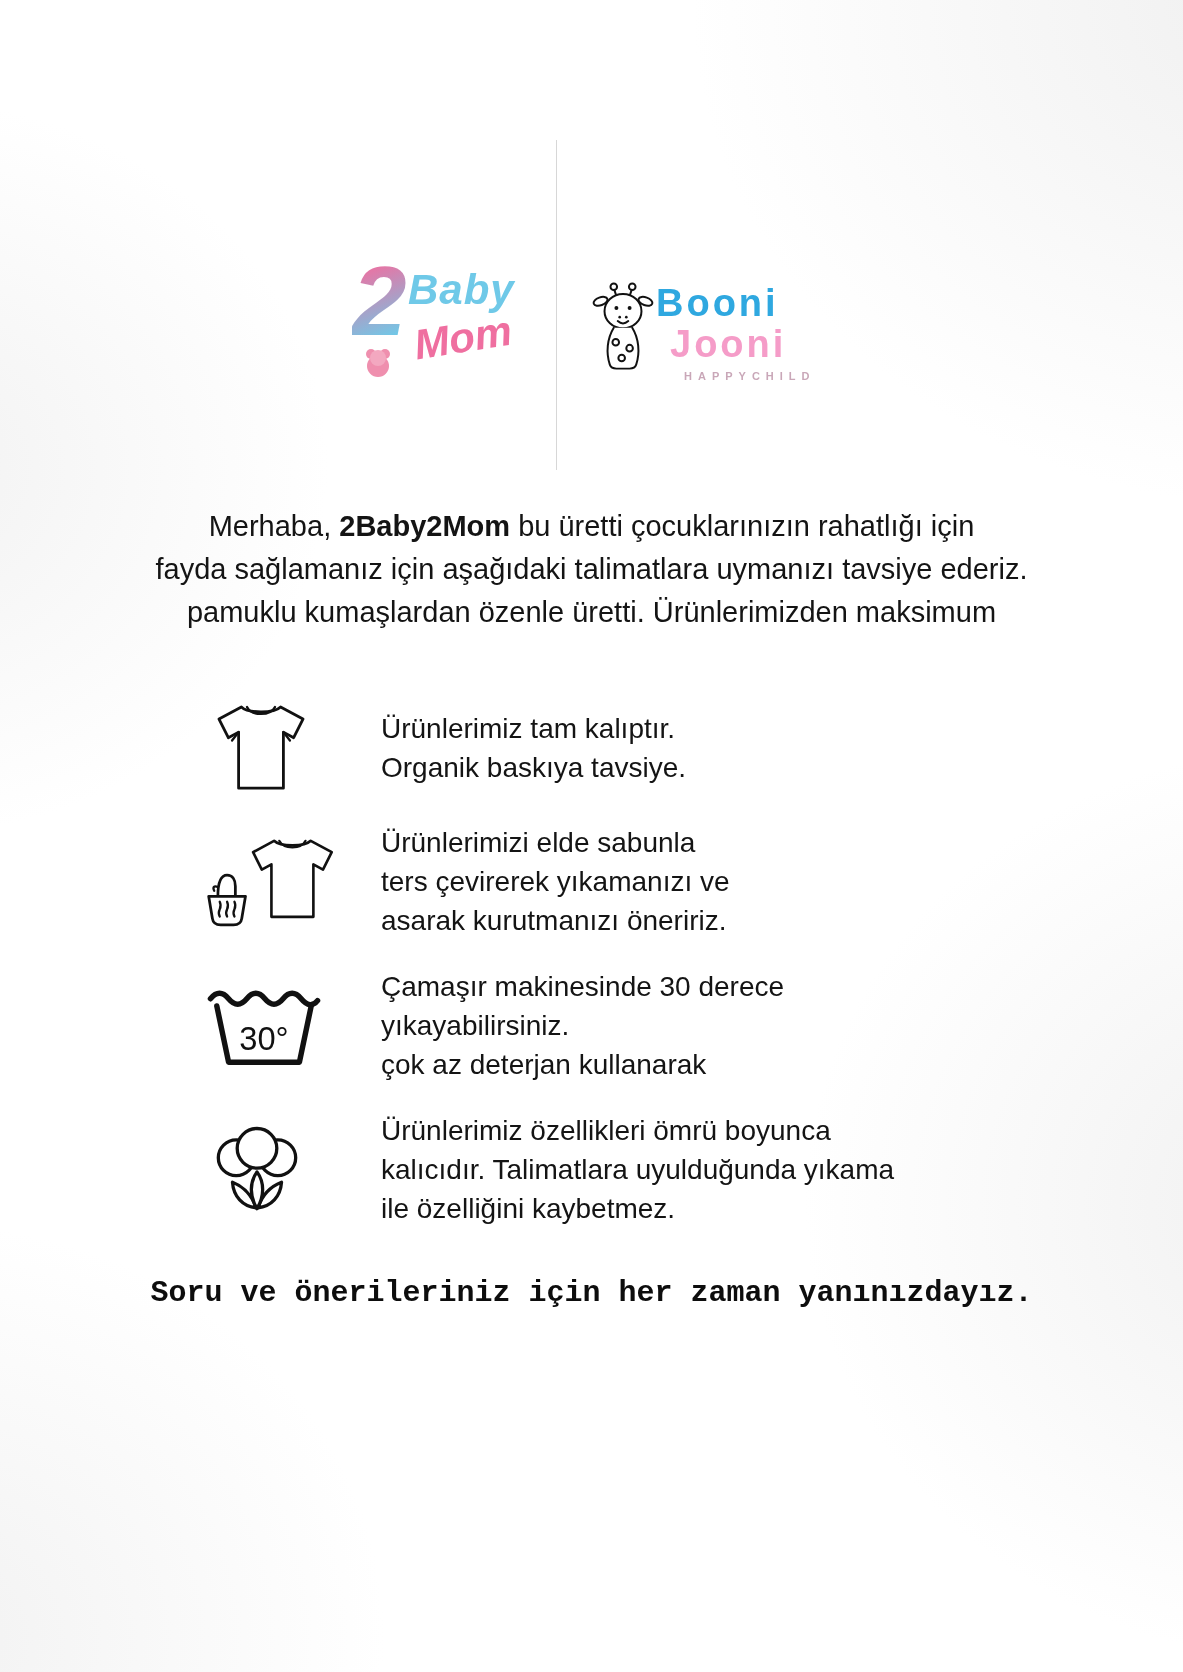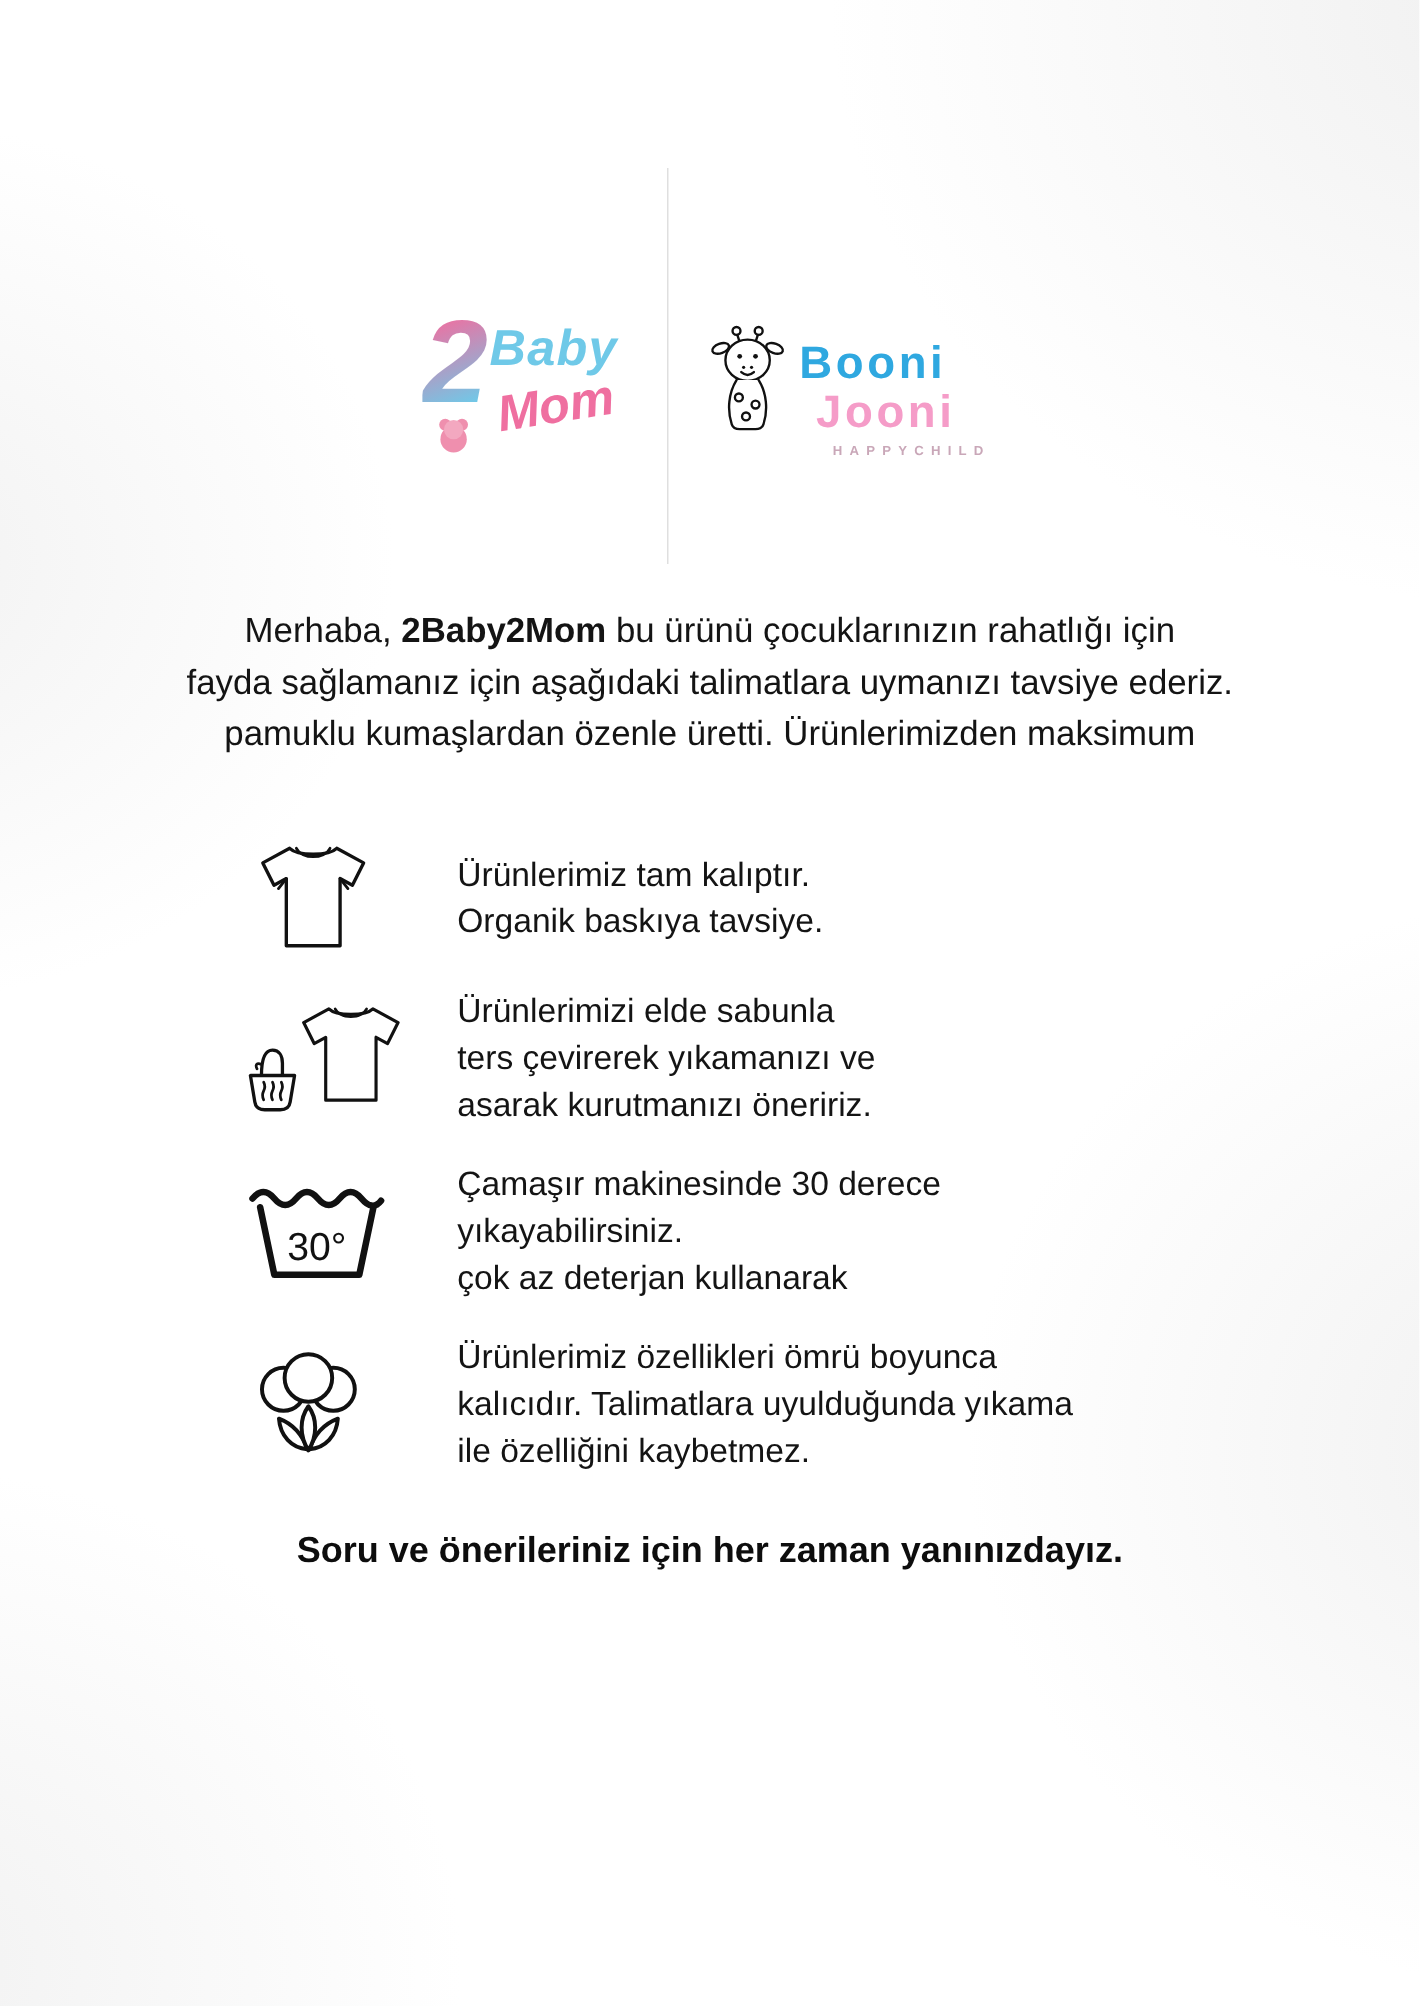--- a/index.html
+++ b/index.html
@@ -32,39 +32,39 @@
     -webkit-background-clip:text; background-clip:text;
     color:#e48bb0;
   }
   @supports ((-webkit-background-clip: text) or (background-clip: text)) {
     .digit2 { color:transparent; }
   }
   .word-baby { position:absolute; left:56px; top:8px;  font-size:42px; font-style:italic; font-weight:700; letter-spacing:1px; color:var(--baby-blue, #6fc9e8); }
   .word-mom  { position:absolute; left:62px; top:56px; font-size:42px; font-style:italic; font-weight:700; color:var(--mom-pink, #ef6fa0); transform:rotate(-9deg); }
   .bear { position:absolute; left:10px; top:86px; }
 
-  .logo-bj { position:absolute; left:590px; top:258px; display:flex; align-items:center; gap:10px; }
+  .logo-bj { position:absolute; left:590px; top:258px; display:flex; align-items:flex-end; }
   .giraffe { display:block; }
   .bj-text { padding-top:24px; }
   .booni { font-size:38px; font-weight:700; letter-spacing:3px; color:var(--booni-blue, #2fa8e0); }
   .jooni { font-size:38px; font-weight:700; letter-spacing:3px; color:var(--jooni-pink, #f59cc8); margin-left:14px; margin-top:-2px; }
   .tagline { font-size:11px; font-weight:700; letter-spacing:6px; color:#c9a7b8; margin-left:28px; margin-top:4px; }
 
   
   .intro { position:absolute; top:505px; left:0; width:100%; text-align:center; font-size:29px; line-height:43px; color:#141414; }
   .intro strong { font-weight:700; }
 
   
   .instructions { position:absolute; top:700px; left:205px; width:760px; display:flex; flex-direction:column; gap:27px; }
   .item { display:flex; align-items:center; gap:26px; }
   .icon-cell { flex:0 0 150px; display:flex; justify-content:flex-start; align-items:center; }
   .text-cell { font-size:28px; line-height:39px; color:#141414; }
 
   
-  .footer { position:absolute; top:1276px; left:0; width:100%; text-align:center; font-size:30px; font-weight:700; color:#0d0d0d; }
+  .footer { position:absolute; top:1276px; left:0; width:100%; text-align:center; font-size:30px; font-weight:700; color:#0d0d0d;font-family:Liberation Mono, monospace; }
 </style>
 </head>
 <body>
 
 <div class="page">
 
   <div class="header">
 
     <div class="logo-2b2m">
       <span class="digit2">2</span>
@@ -106,21 +106,21 @@
       <div class="bj-text">
         <div class="booni">Booni</div>
         <div class="jooni">Jooni</div>
         <div class="tagline">HAPPYCHILD</div>
       </div>
     </div>
 
   </div>
 
   <div class="intro">
-    <div class="intro-line"><span>Merhaba, </span><strong>2Baby2Mom</strong><span> bu ürünü çocuklarınızın rahatlığı için</span></div>
+    <div class="intro-line"><span>Merhaba, </span><strong>2Baby2Mom</strong><span> bu üretti çocuklarınızın rahatlığı için</span></div>
     <div class="intro-line">fayda sağlamanız için aşağıdaki talimatlara uymanızı tavsiye ederiz.</div>
     <div class="intro-line">pamuklu kumaşlardan özenle üretti. Ürünlerimizden maksimum</div>
   </div>
 
   <div class="instructions">
 
     <div class="item">
       <div class="icon-cell">
         <svg width="112" height="96" viewBox="0 0 120 100" aria-hidden="true">
           <g fill="#ffffff" stroke="#111111" stroke-width="3" stroke-linecap="round" stroke-linejoin="round">

